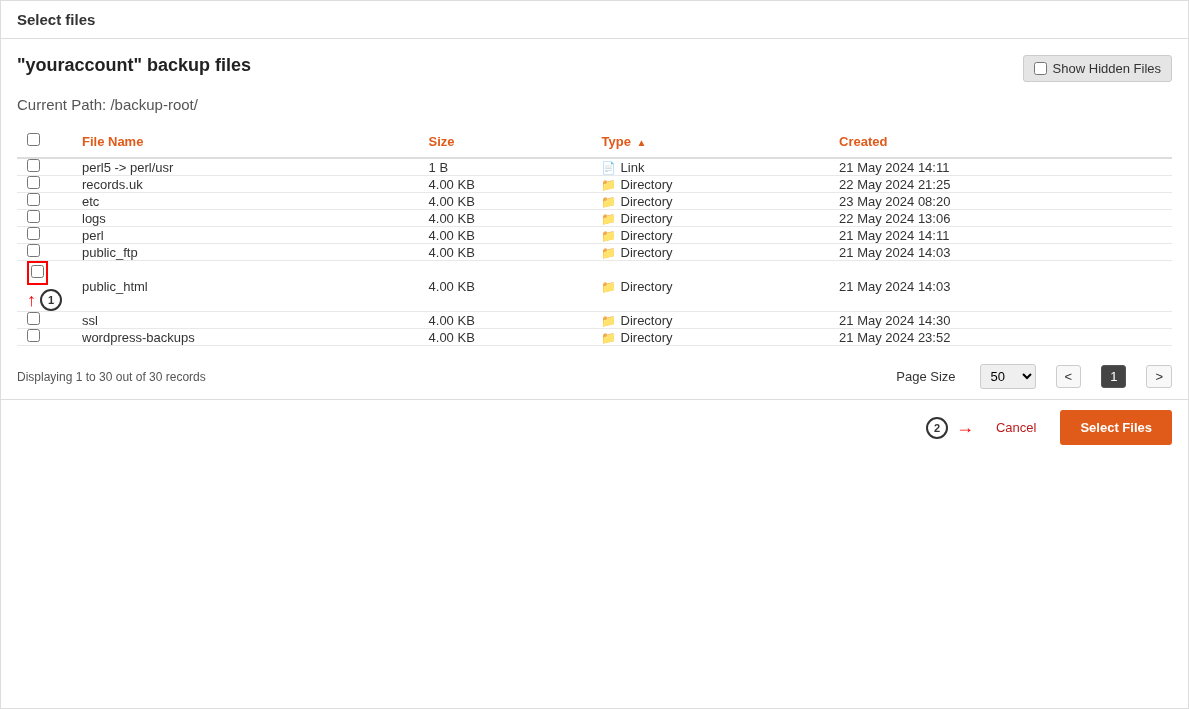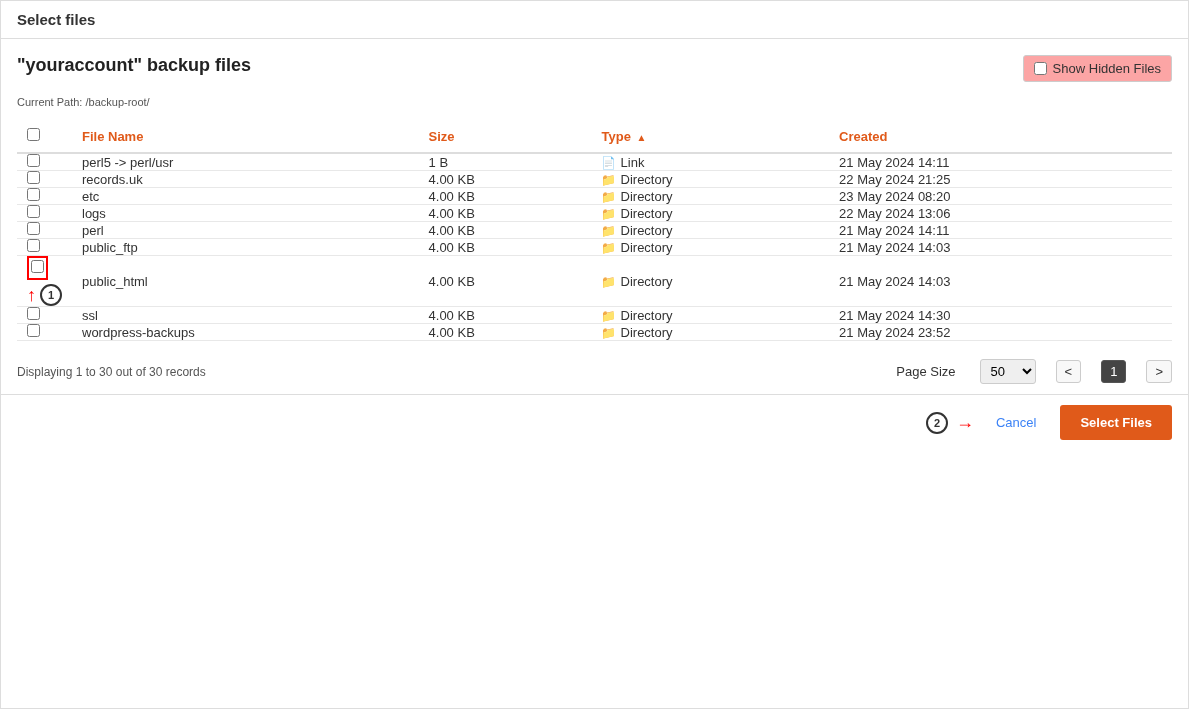--- a/index.html
+++ b/index.html
@@ -18,32 +18,32 @@
     }
 
     .backup-title {
       font-size: 18px;
       font-weight: bold;
       margin-bottom: 4px;
       color: #222;
     }
 
     .current-path {
-      font-size: 11px;
+      font-size: 15px;
       color: #555;
       margin-bottom: 12px;
       margin-top: 20px;
     }
 
     .show-hidden-btn {
       display: flex;
       align-items: center;
       gap: 6px;
       border: 1px solid #ccc;
-      background: #fca5a5;
+      background: #e5e5e5;
       padding: 5px 10px;
       cursor: pointer;
       font-size: 13px;
       color: #333;
       border-radius: 3px;
     }
 
     .show-hidden-btn input[type="checkbox"] {
       margin: 0;
     }
@@ -152,21 +152,21 @@
       padding: 10px 16px;
       border-top: 1px solid #ddd;
       gap: 10px;
       position: relative;
     }
 
     .cancel-btn {
       border: none;
       background: none;
       font-size: 13px;
-      color: #3b82f6;
+      color: #b91c1c;
       cursor: pointer;
       padding: 8px 14px;
     }
 
     .select-files-btn {
       background: #e05a1a;
       color: #fff;
       border: none;
       padding: 10px 20px;
       font-size: 13px;

